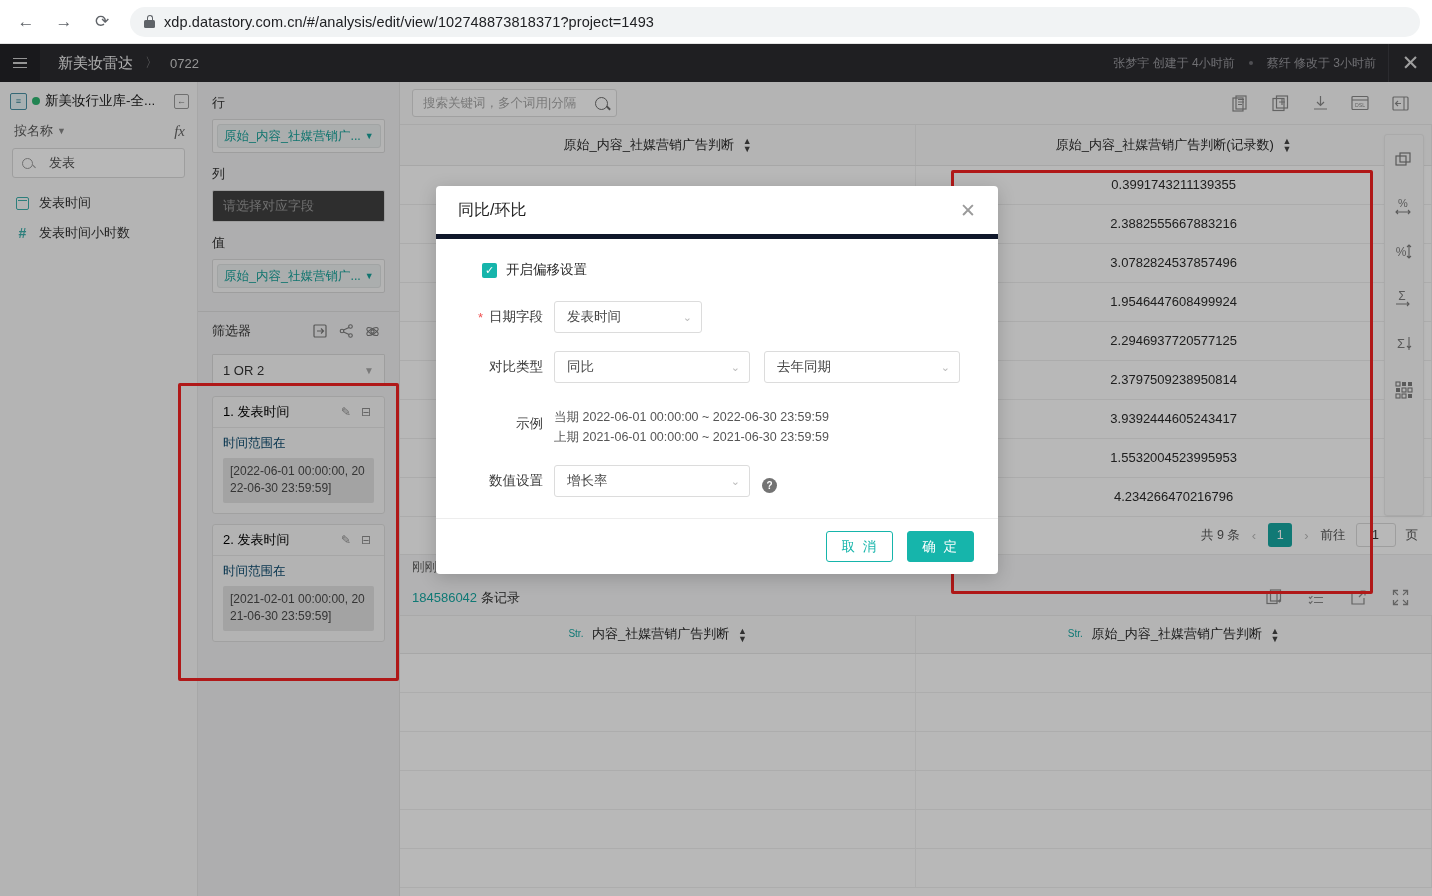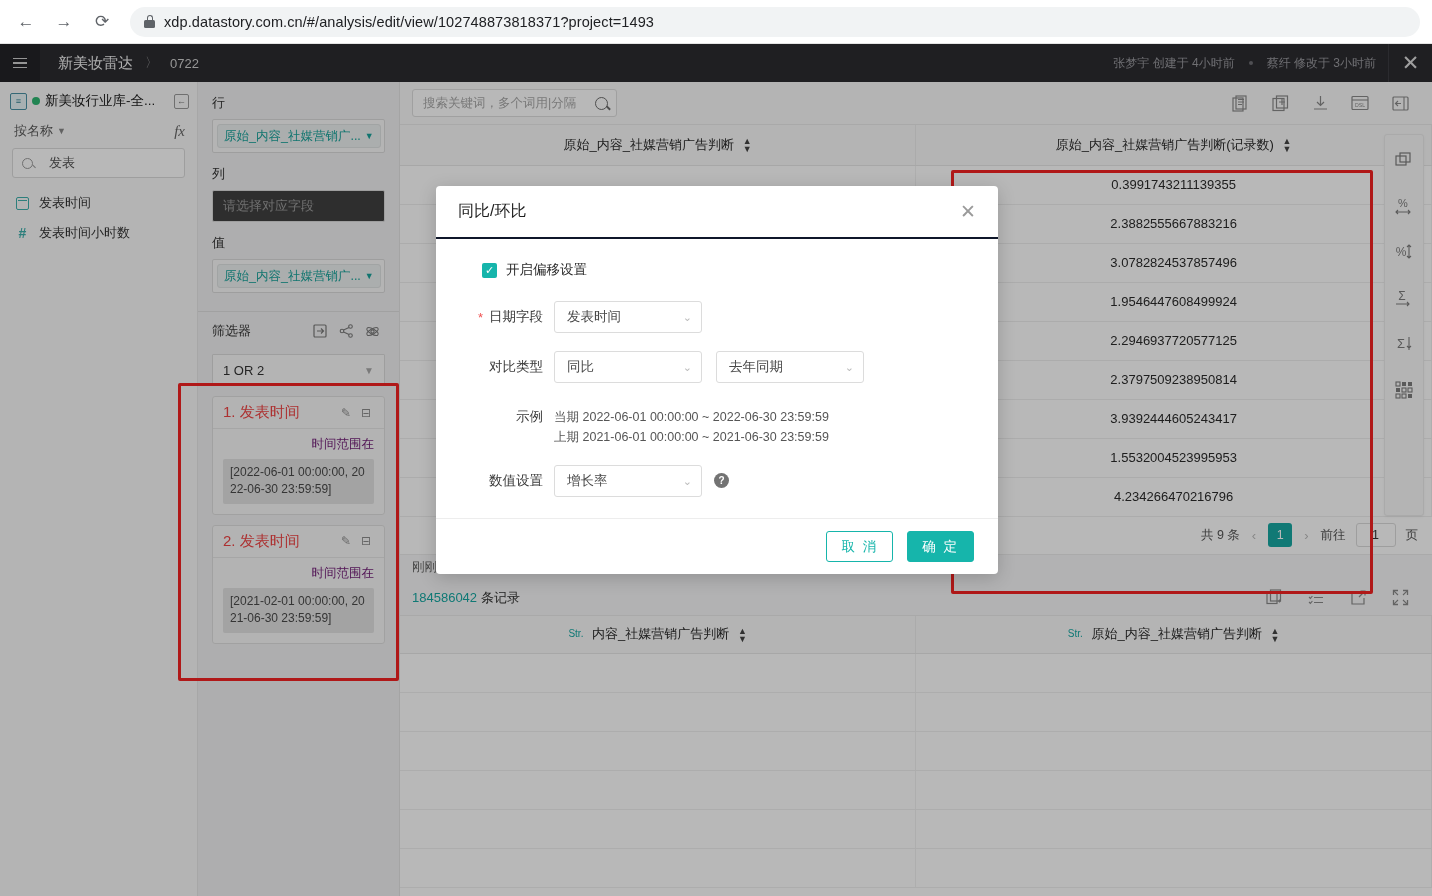--- a/index.html
+++ b/index.html
@@ -147,24 +147,24 @@
   }
   .logic-select .chev { margin-left: auto; color: #aaa; font-size: 10px; }
   .filter-card {
     border: 1px solid #e0e0e0; border-radius: 3px; background: #f8f8f8;
     margin-bottom: 10px;
   }
   .fc-head {
     display: flex; align-items: center; padding: 6px 8px 6px 10px;
     border-bottom: 1px solid #e6e6e6;
   }
-  .fc-title { flex: 1; font-size: 15px; color: #ef4444; }
+  .fc-title { flex: 1; font-size: 13px; color: #000000; }
   .fc-ic { width: 20px; text-align: center; color: #8d8d8d; font-size: 12px; }
   .fc-body { padding: 7px 10px 10px 10px; }
-  .fc-op { font-size: 12.5px; color: #701a75; margin-bottom: 6px; text-align: right; }
+  .fc-op { font-size: 12.5px; color: #0c4a6e; margin-bottom: 6px; }
   .fc-val {
     background: #e2e2e2; border-radius: 2px; padding: 5px 7px;
     font-size: 12px; color: #4a4a4a; line-height: 1.45; word-break: break-all;
   }
   .red-box {
     position: absolute; border: 3px solid #f42222; border-radius: 2px;
     pointer-events: none;
   }
 
   
@@ -248,46 +248,46 @@
     position: absolute; left: 0; top: 44px; right: 0; bottom: 0;
     background: rgba(0,0,0,0.28); z-index: 50;
   }
   .modal {
     position: absolute; left: 436px; top: 186px; width: 562px; height: 388px;
     background: #fff; border-radius: 4px; z-index: 60;
     box-shadow: 0 4px 18px rgba(0,0,0,.18); display: flex; flex-direction: column;
   }
   .modal-head {
     height: 53px; display: flex; align-items: center; padding: 0 22px;
-    border-bottom: 2px solid #0f172a;
+    border-bottom: 5px solid #0f172a;
   }
   .modal-title { font-size: 16px; color: #1f1f1f; flex: 1; }
   .modal-x { font-size: 19px; color: #9a9a9a; line-height: 1; }
   .modal-body { flex: 1; padding: 22px 28px 0 28px; }
   .chk-row { display: flex; align-items: center; gap: 9px; margin-bottom: 22px; margin-left: 18px; }
   .chk {
     width: 15px; height: 15px; background: #16b5ab; border-radius: 2px;
     display: flex; align-items: center; justify-content: center;
   }
   .chk::after { content: "✓"; color: #fff; font-size: 11px; line-height: 1; }
   .chk-label { font-size: 13.5px; color: #2b2b2b; }
 
-  .form-row { display: flex; align-items: flex-start; margin-bottom: 18px; }
+  .form-row { display: flex; align-items: center; margin-bottom: 18px; }
   .form-label {
     width: 90px; text-align: right; font-size: 13.5px; color: #3a3a3a;
     padding-right: 11px; line-height: 32px; position: relative; flex: none;
   }
   .req::before { content: "*"; color: #f05252; position: absolute; left: 14px; top: 1px; font-size: 13px; }
   .sel {
     height: 32px; border: 1px solid #dcdcdc; border-radius: 3px; background: #fff;
     display: flex; align-items: center; padding: 0 9px 0 12px; font-size: 13.5px; color: #4a4a4a;
   }
   .sel .cv { margin-left: auto; color: #bbb; font-size: 11px; padding-left: 14px; }
   .w150 { width: 148px; }
-  .w164 { width: 148px; }
+  .w164 { width: 196px; }
   .gap12 { margin-left: 14px; }
   .sample-text { font-size: 12.5px; color: #555; line-height: 20px; padding-top: 6px; }
   .help-ic {
     width: 15px; height: 15px; border-radius: 50%; background: #737373; color: #fff;
     font-size: 10px; display: flex; align-items: center; justify-content: center;
     margin-left: 12px; margin-top: 8px; font-weight: bold;
   }
   .modal-foot {
     height: 56px; border-top: 1px solid #ededed; display: flex; align-items: center;
     justify-content: flex-end; gap: 14px; padding: 12px 24px;

